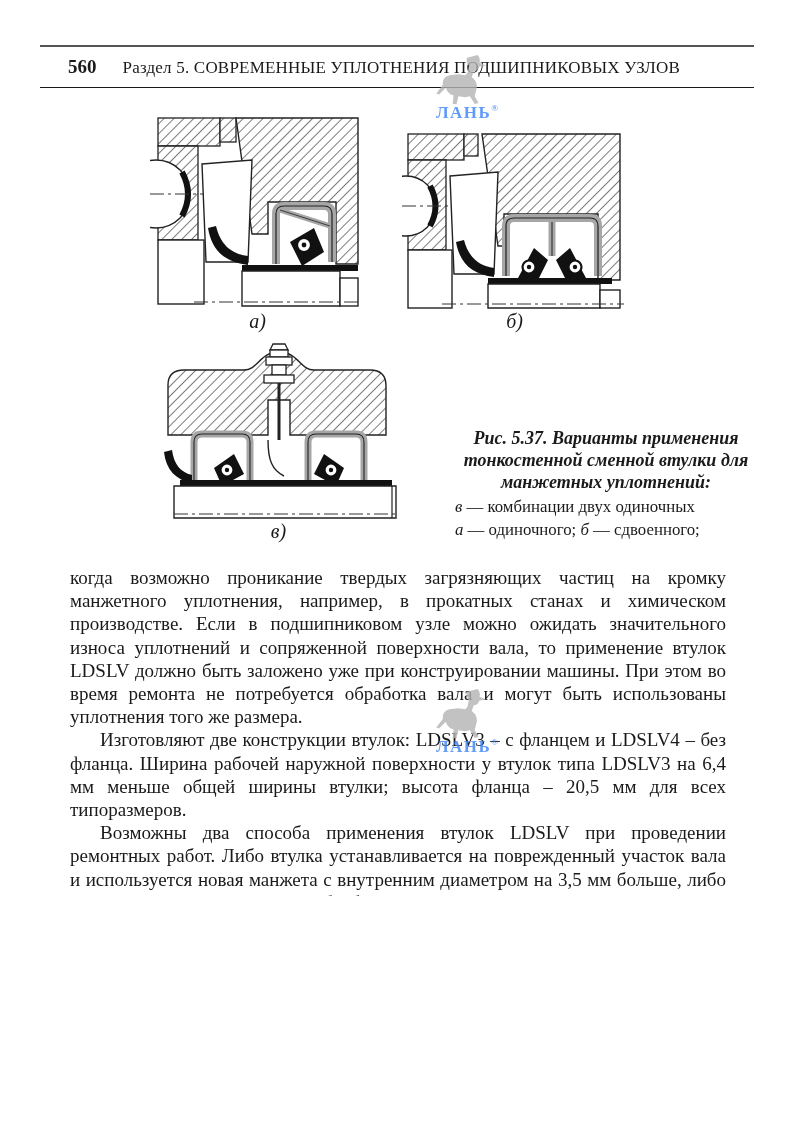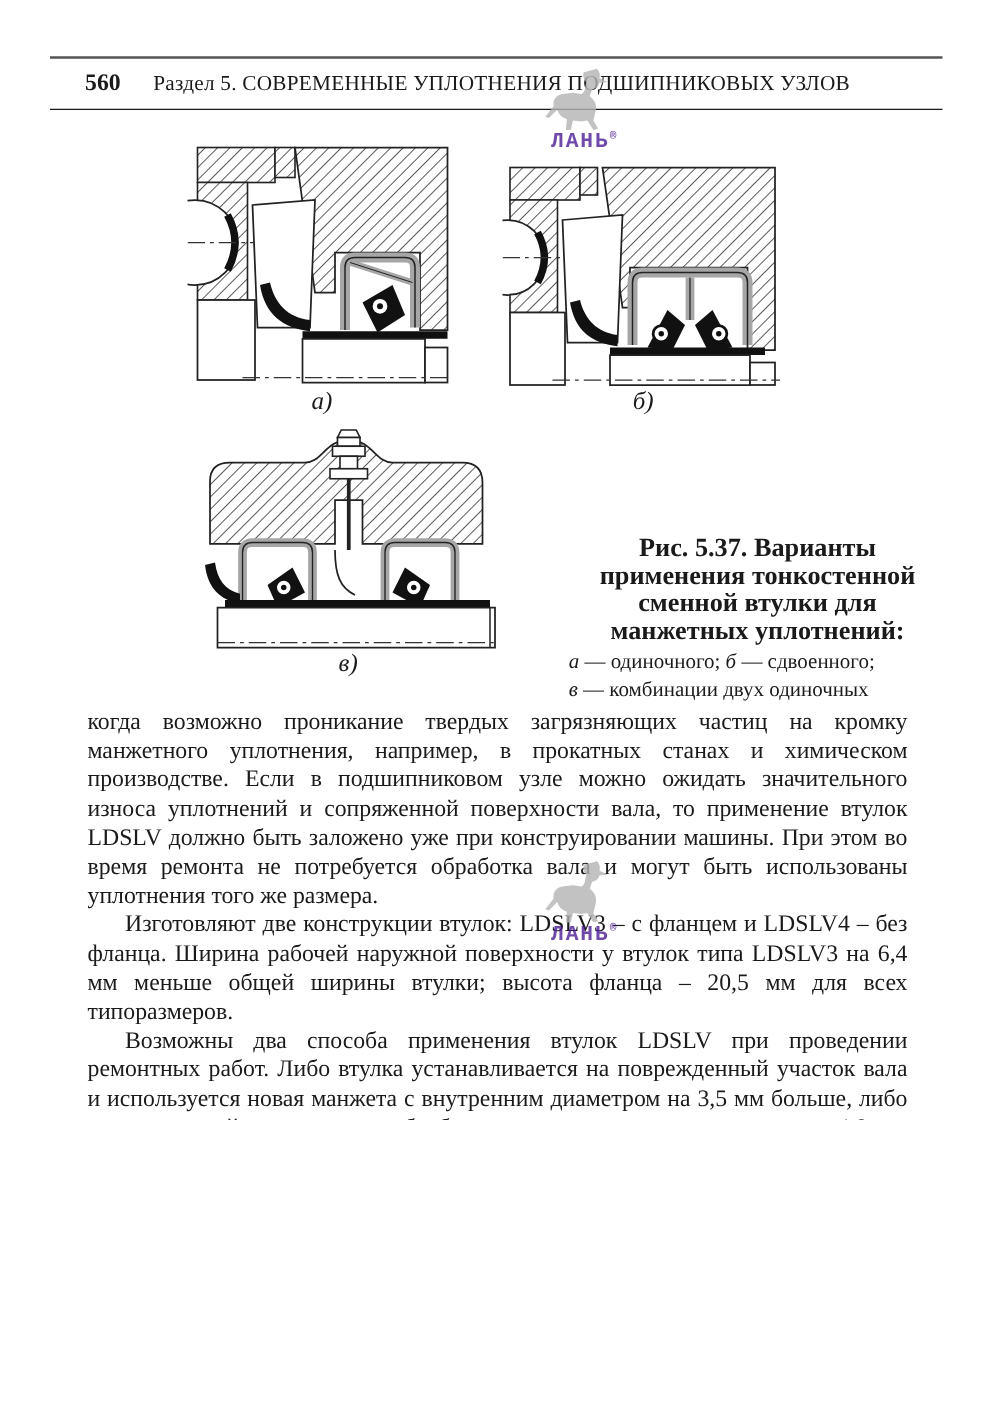--- a/index.html
+++ b/index.html
@@ -16,35 +16,35 @@
 
   
   .header-row { position:absolute; left:68px; top:56px; width:690px; white-space:nowrap; }
   .pageno  { font-weight:bold; font-size:19px; margin-right:26px; }
   .section { font-size:17px; letter-spacing:0.2px; }
 
   
   .wm { position:absolute; width:90px; text-align:center; z-index:5; opacity:0.8; pointer-events:none; }
   .wm-top { left:422px; top:54px; }
   .wm-mid { left:422px; top:688px; }
-  .wm-text { display:block; margin-top:-5px; color:#4c1d95; font-weight:bold;
-             font-family:Liberation Mono, monospace; font-size:17px; letter-spacing:1.5px; }
+  .wm-text { display:block; margin-top:-5px; color:#3b82f6; font-weight:bold;
+             font-family:Liberation Serif, serif; font-size:17px; letter-spacing:1.5px; }
   .wm-text sup { font-size:9px; letter-spacing:0; }
 
   
   .fig { position:absolute; }
   .figlabel { position:absolute; font-style:italic; font-size:20px; text-align:center; }
   .lbl-a { left:150px; top:310px; width:215px; }
   .lbl-b { left:402px; top:310px; width:225px; }
   .lbl-v { left:156px; top:520px; width:245px; }
   .cl { stroke:#333; stroke-width:1; stroke-dasharray:14 4 3 4; fill:none; }
 
   
   .caption { position:absolute; left:455px; top:427px; width:302px; }
-  .caption-title  { font-weight:bold; font-size:21px; line-height:22px; text-align:center; }
+  .caption-title  { font-weight:bold; font-size:18px; line-height:22px; text-align:center;font-style:italic; }
   .caption-legend { font-size:16.8px; line-height:22.5px; margin-top:3px; }
   .il { font-style:italic; }
 
   
   .bodytext { position:absolute; left:70px; top:566px; width:656px;
               font-size:19px; line-height:23.2px; text-align:justify; z-index:2; }
   .bodytext p { margin:0; }
   .bodytext p:not(:first-child) { text-indent:30px; }
 </style>
 </head>
@@ -161,22 +161,22 @@
     <rect x="24" y="140" width="212" height="6" fill="#111"></rect>
     <path d="M18 146 H240 V178 H18 Z" fill="#fff" stroke="#222" stroke-width="1.4"></path>
     <line x1="236" y1="146" x2="236" y2="178" stroke="#222" stroke-width="1.2"></line>
     <line x1="18" y1="174" x2="242" y2="174" class="cl"></line>
   </svg>
   <div class="figlabel lbl-v">в)</div>
 
   <div class="caption">
     <div class="caption-title">Рис. 5.37. Варианты применения тонкостенной сменной втулки для манжетных уплотнений:</div>
     <div class="caption-legend">
+      <div><span class="il">в</span><span> — комбинации двух одиночных</span></div>
       <div><span class="il">а</span><span> — одиночного; </span><span class="il">б</span><span> — сдвоенного;</span></div>
-      <div><span class="il">в</span><span> — комбинации двух одиночных</span></div>
     </div>
   </div>
 
   <div class="wm wm-mid">
     <svg width="78" height="50" viewBox="0 0 60 52">
       <path fill="#b4b4b4" d="M41 1 c2 2 3 5 2 8 l7 3 -7 1 c-1 3 -3 5 -6 5 l-2 6 c4 3 6 7 5 12 l-2 8 4 7 -4 1 -5 -8 -5 1 -7 -1 -2 9 -4 0 1 -10 c-4 -1 -7 -4 -8 -8 l-7 7 -3 -1 7 -9 c-1 -5 2 -9 7 -10 l9 -1 7 1 c2 -1 3 -3 3 -5 l1 -5 c-2 -2 -3 -5 -2 -8 Z"></path>
     </svg>
     <span class="wm-text"><span>ЛАНЬ</span><sup>®</sup></span>
   </div>
 

